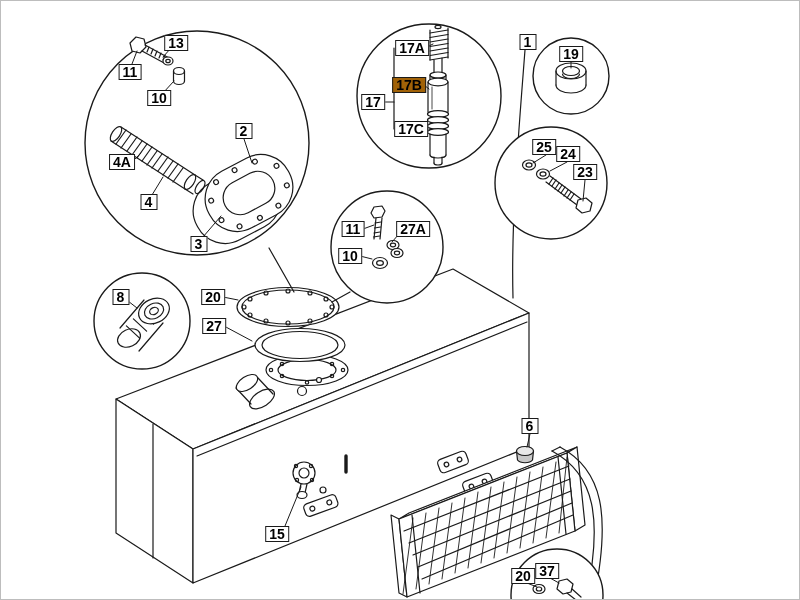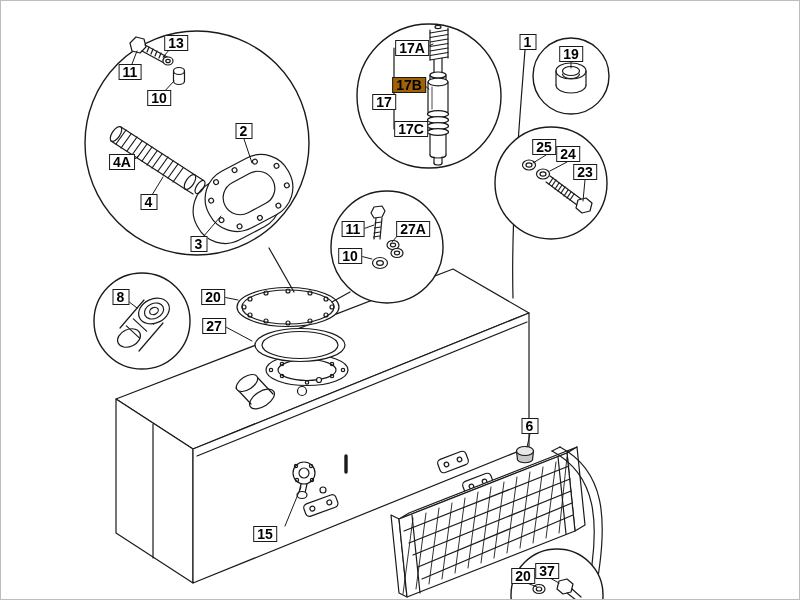--- a/index.html
+++ b/index.html
@@ -362,31 +362,31 @@
 
 <div class="lbl" style="left:175px;top:42px">13</div>
 <div class="lbl" style="left:129px;top:71px">11</div>
 <div class="lbl" style="left:158px;top:97px">10</div>
 <div class="lbl" style="left:243px;top:130px">2</div>
 <div class="lbl" style="left:121px;top:161px">4A</div>
 <div class="lbl" style="left:148px;top:201px">4</div>
 <div class="lbl" style="left:198px;top:243px">3</div>
 <div class="lbl" style="left:411px;top:47px">17A</div>
 <div class="lbl hl" style="left:408px;top:84px">17B</div>
-<div class="lbl" style="left:383px;top:101px">17</div>
+<div class="lbl" style="left:372px;top:101px">17</div>
 <div class="lbl" style="left:410px;top:128px">17C</div>
 <div class="lbl" style="left:527px;top:41px">1</div>
 <div class="lbl" style="left:570px;top:53px">19</div>
 <div class="lbl" style="left:543px;top:146px">25</div>
 <div class="lbl" style="left:567px;top:153px">24</div>
 <div class="lbl" style="left:584px;top:171px">23</div>
 <div class="lbl" style="left:352px;top:228px">11</div>
 <div class="lbl" style="left:412px;top:228px">27A</div>
 <div class="lbl" style="left:349px;top:255px">10</div>
 <div class="lbl" style="left:120px;top:296px">8</div>
 <div class="lbl" style="left:212px;top:296px">20</div>
 <div class="lbl" style="left:213px;top:325px">27</div>
 <div class="lbl" style="left:529px;top:425px">6</div>
-<div class="lbl" style="left:264px;top:533px">15</div>
+<div class="lbl" style="left:276px;top:533px">15</div>
 <div class="lbl" style="left:522px;top:575px">20</div>
 <div class="lbl" style="left:546px;top:570px">37</div>
 
 </div>
 
 </body></html>

